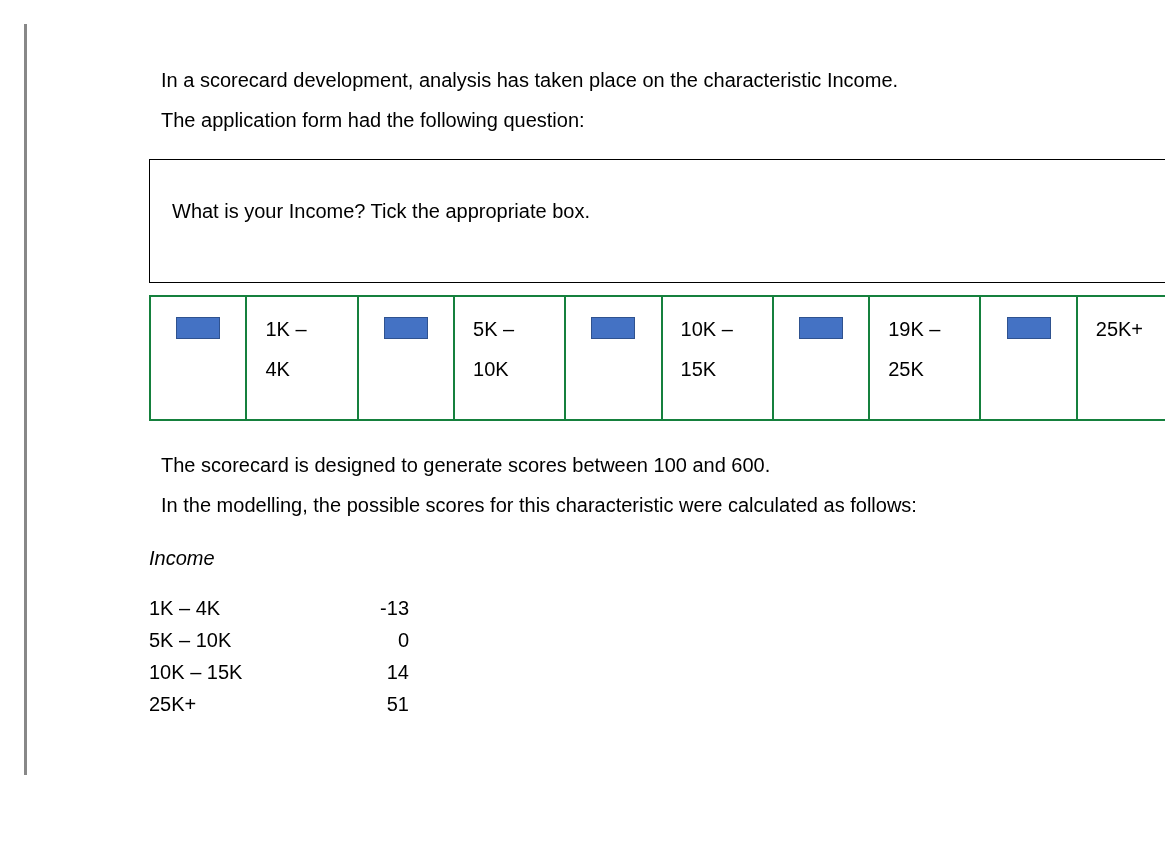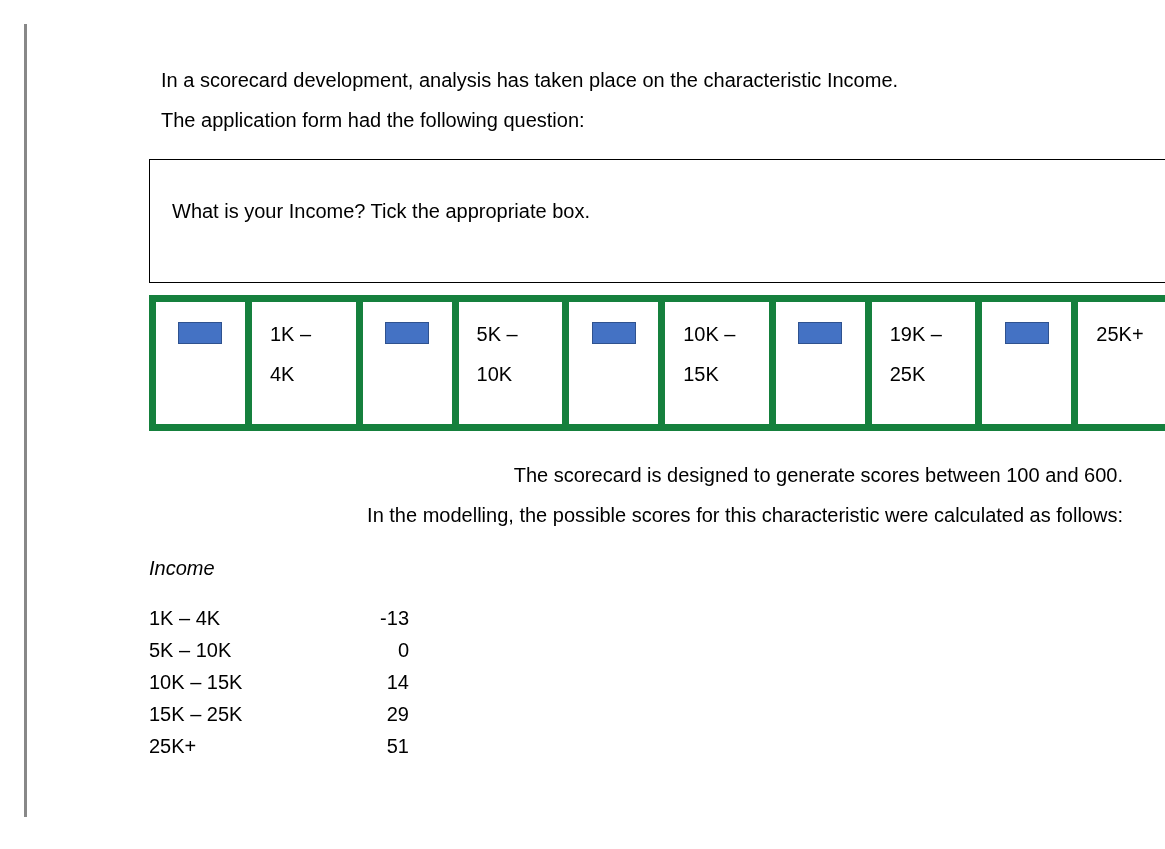--- a/index.html
+++ b/index.html
@@ -30,21 +30,21 @@
       margin-bottom: 0;
       margin-right: -30px;
     }
     .options-table {
       border-collapse: collapse;
       width: calc(100% + 30px);
       margin-right: -30px;
       table-layout: fixed;
     }
     .options-table td {
-      border: 7px solid #15803d;
+      border: 2px solid #15803d;
       padding: 24px 8px;
       vertical-align: top;
       height: 64px;
     }
     .options-table td.box-cell {
       width: 92px;
       text-align: center;
       vertical-align: top;
       padding-top: 8px;
     }
@@ -56,21 +56,20 @@
     .tickbox {
       display: inline-block;
       width: 44px;
       height: 22px;
       background: #4472C4;
       border: 1px solid #2F528F;
     }
     .after-box {
       margin-top: 30px;
       margin-bottom: 25px;
-      text-align: right;
     }
     .income-heading {
       margin-bottom: 20px;
       font-style: italic;
     }
     .score-table {
       border-collapse: collapse;
       margin-bottom: 25px;
     }
     .score-table td {
@@ -155,24 +154,20 @@
     </tr>
     <tr>
       <td class="cat">5K – 10K</td>
       <td class="val">0</td>
     </tr>
     <tr>
       <td class="cat">10K – 15K</td>
       <td class="val">14</td>
     </tr>
     <tr>
-      <td class="cat">15K – 25K</td>
-      <td class="val">29</td>
-    </tr>
-    <tr>
       <td class="cat">25K+</td>
       <td class="val">51</td>
     </tr>
   </tbody>
     </table>
 
 
 </div>
 
 </body></html>

